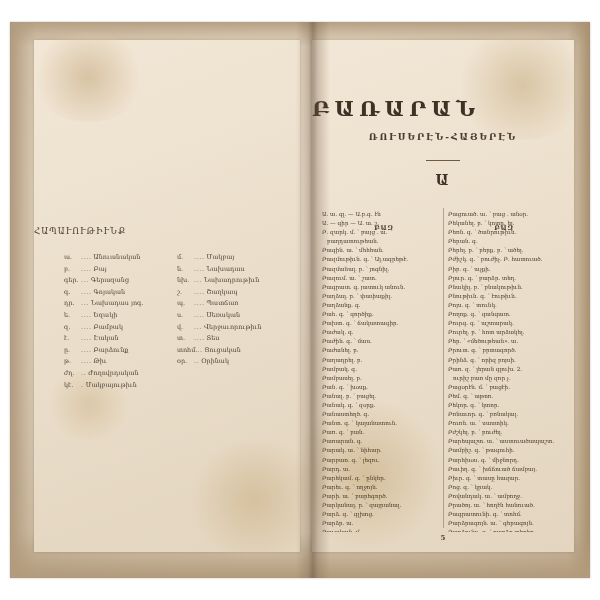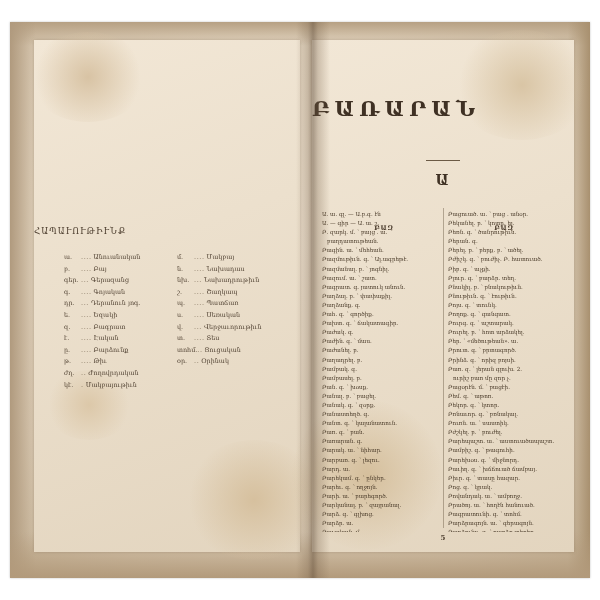--- a/index.html
+++ b/index.html
@@ -251,31 +251,31 @@
             <span class="abbr-val">Գերազանց</span>
           </div>
           <div class="abbr-row">
             <span class="abbr-key">գ.</span>
             <span class="abbr-dots">....</span>
             <span class="abbr-val">Գոյական</span>
           </div>
           <div class="abbr-row">
             <span class="abbr-key">դր.</span>
             <span class="abbr-dots">...</span>
-            <span class="abbr-val">Դերանուն յոգ.</span>
+            <span class="abbr-val">Նախադաս յոգ.</span>
           </div>
           <div class="abbr-row">
             <span class="abbr-key">ե.</span>
             <span class="abbr-dots">....</span>
             <span class="abbr-val">Եզակի</span>
           </div>
           <div class="abbr-row">
             <span class="abbr-key">զ.</span>
             <span class="abbr-dots">....</span>
-            <span class="abbr-val">Բագրատ</span>
+            <span class="abbr-val">Բամբակ</span>
           </div>
           <div class="abbr-row">
             <span class="abbr-key">է.</span>
             <span class="abbr-dots">....</span>
             <span class="abbr-val">Էական</span>
           </div>
           <div class="abbr-row">
             <span class="abbr-key">ը.</span>
             <span class="abbr-dots">....</span>
             <span class="abbr-val">Բարձունք</span>
@@ -350,20 +350,21 @@
           </div>
         </div>
       </div>
     </div>
 
     <div class="page-right">
       <div class="stain" style="left:140px; top:-10px; width:140px; height:110px; background:radial-gradient(circle,#d9c5a5 0%,rgba(217,197,165,0) 70%);"></div>
       <div class="stain" style="left:-20px; top:360px; width:150px; height:150px; background:radial-gradient(circle,#d5bf9c 0%,rgba(213,191,156,0) 72%);"></div>
 
       <div class="r-title">ԲԱՌԱՐԱՆ</div>
+      <div class="r-sub">ՌՈՒՍԵՐԷՆ-ՀԱՅԵՐԷՆ</div>
       <div class="r-rule"></div>
       <div class="r-letter">Ա</div>
 
       <div class="col-heads">
         <div class="col-head">ԲԱԶ</div>
         <div class="col-head">ԲԱԶ</div>
       </div>
 
       <div class="vrule"></div>
 

